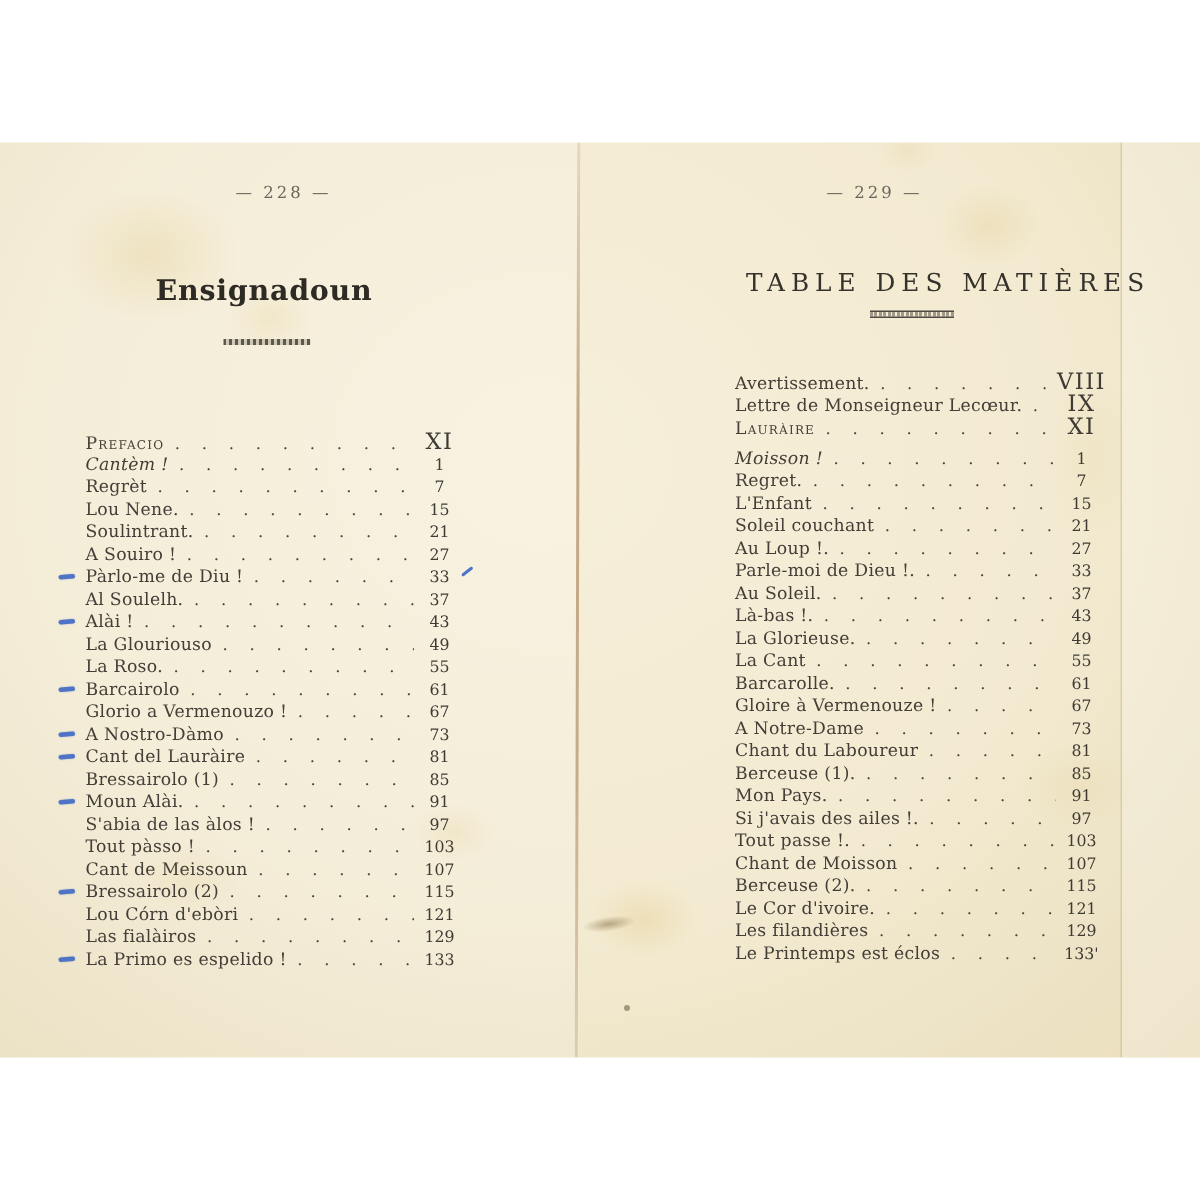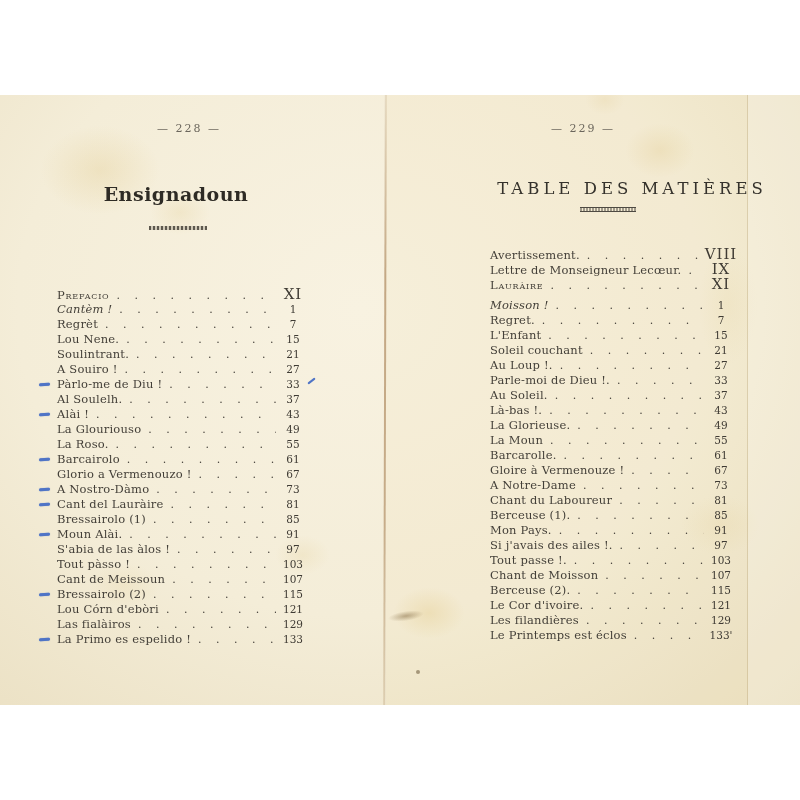--- a/index.html
+++ b/index.html
@@ -299,21 +299,21 @@
         <span class="etitle">Là-bas !.</span>
         <span class="leader">. . . . . . . . . . . . . . . . . . . . . . . . . . . . . . . . . . . . . . . . </span>
         <span class="enum">43</span>
       </div>
       <div class="row">
         <span class="etitle">La Glorieuse.</span>
         <span class="leader">. . . . . . . . . . . . . . . . . . . . . . . . . . . . . . . . . . . . . . . . </span>
         <span class="enum">49</span>
       </div>
       <div class="row">
-        <span class="etitle">La Moun</span>
+        <span class="etitle">La Cant</span>
         <span class="leader">. . . . . . . . . . . . . . . . . . . . . . . . . . . . . . . . . . . . . . . . </span>
         <span class="enum">55</span>
       </div>
       <div class="row">
         <span class="etitle">Barcarolle.</span>
         <span class="leader">. . . . . . . . . . . . . . . . . . . . . . . . . . . . . . . . . . . . . . . . </span>
         <span class="enum">61</span>
       </div>
       <div class="row">
         <span class="etitle">Gloire à Vermenouze !</span>

